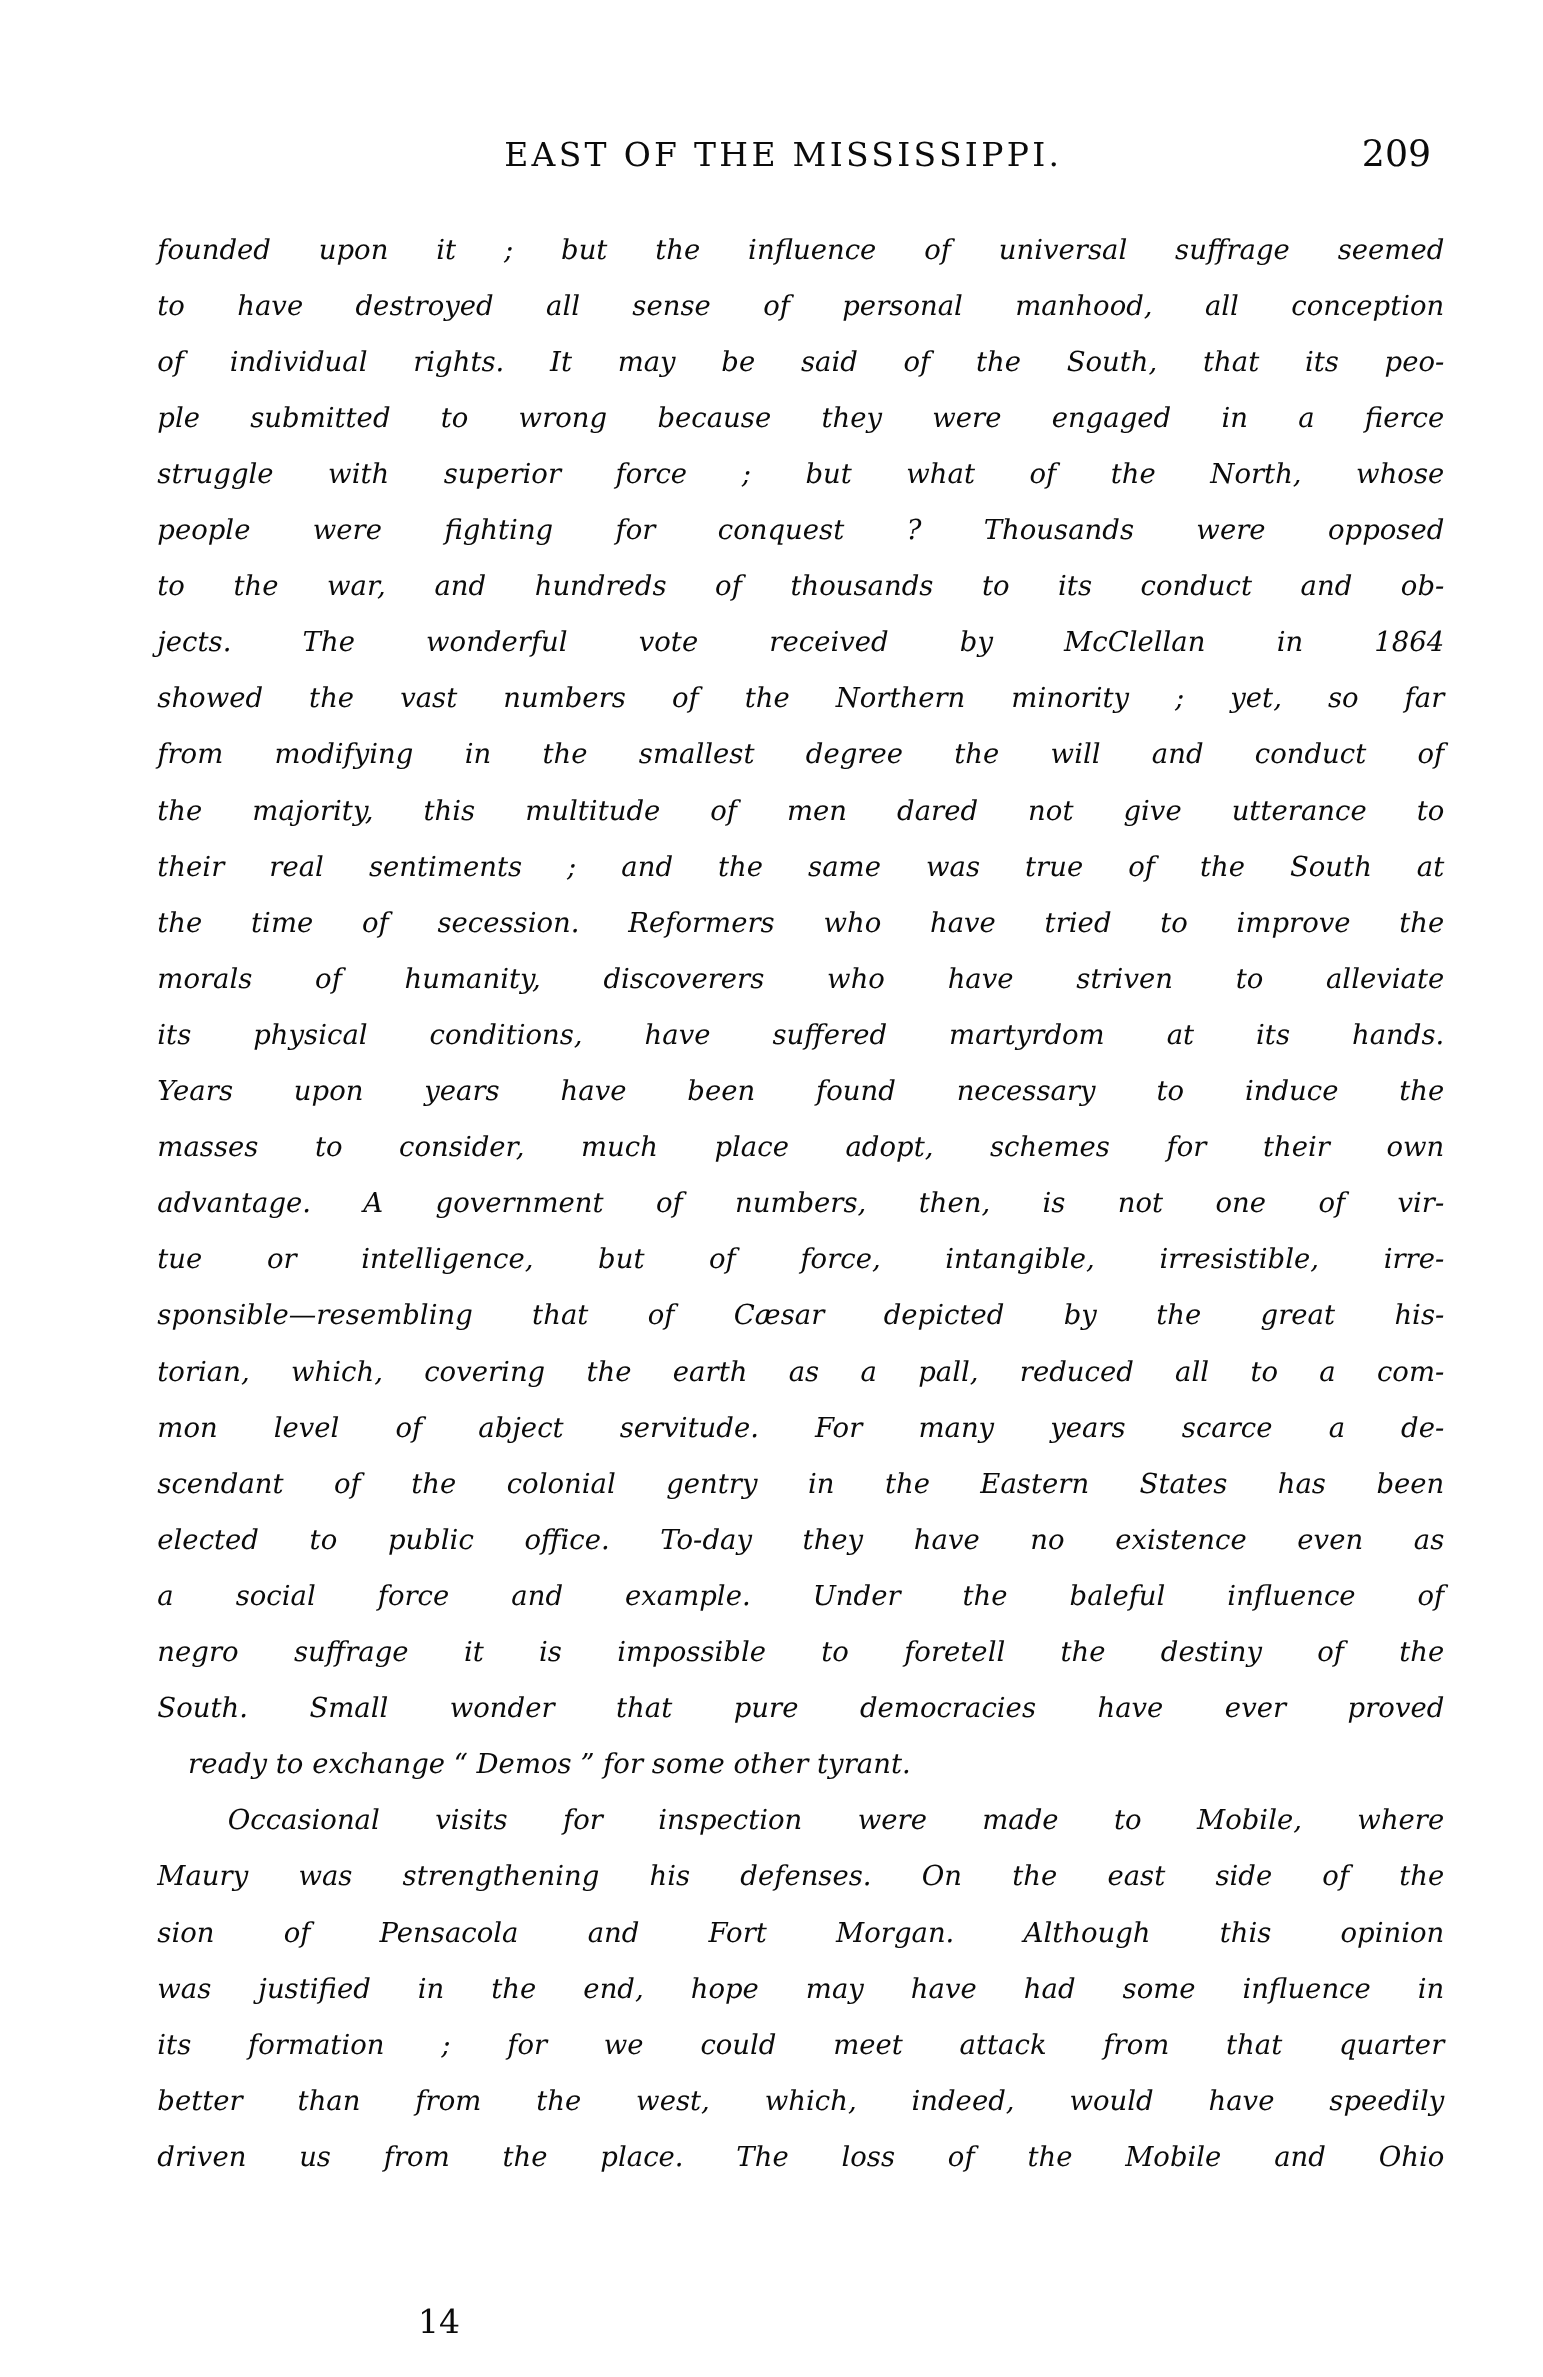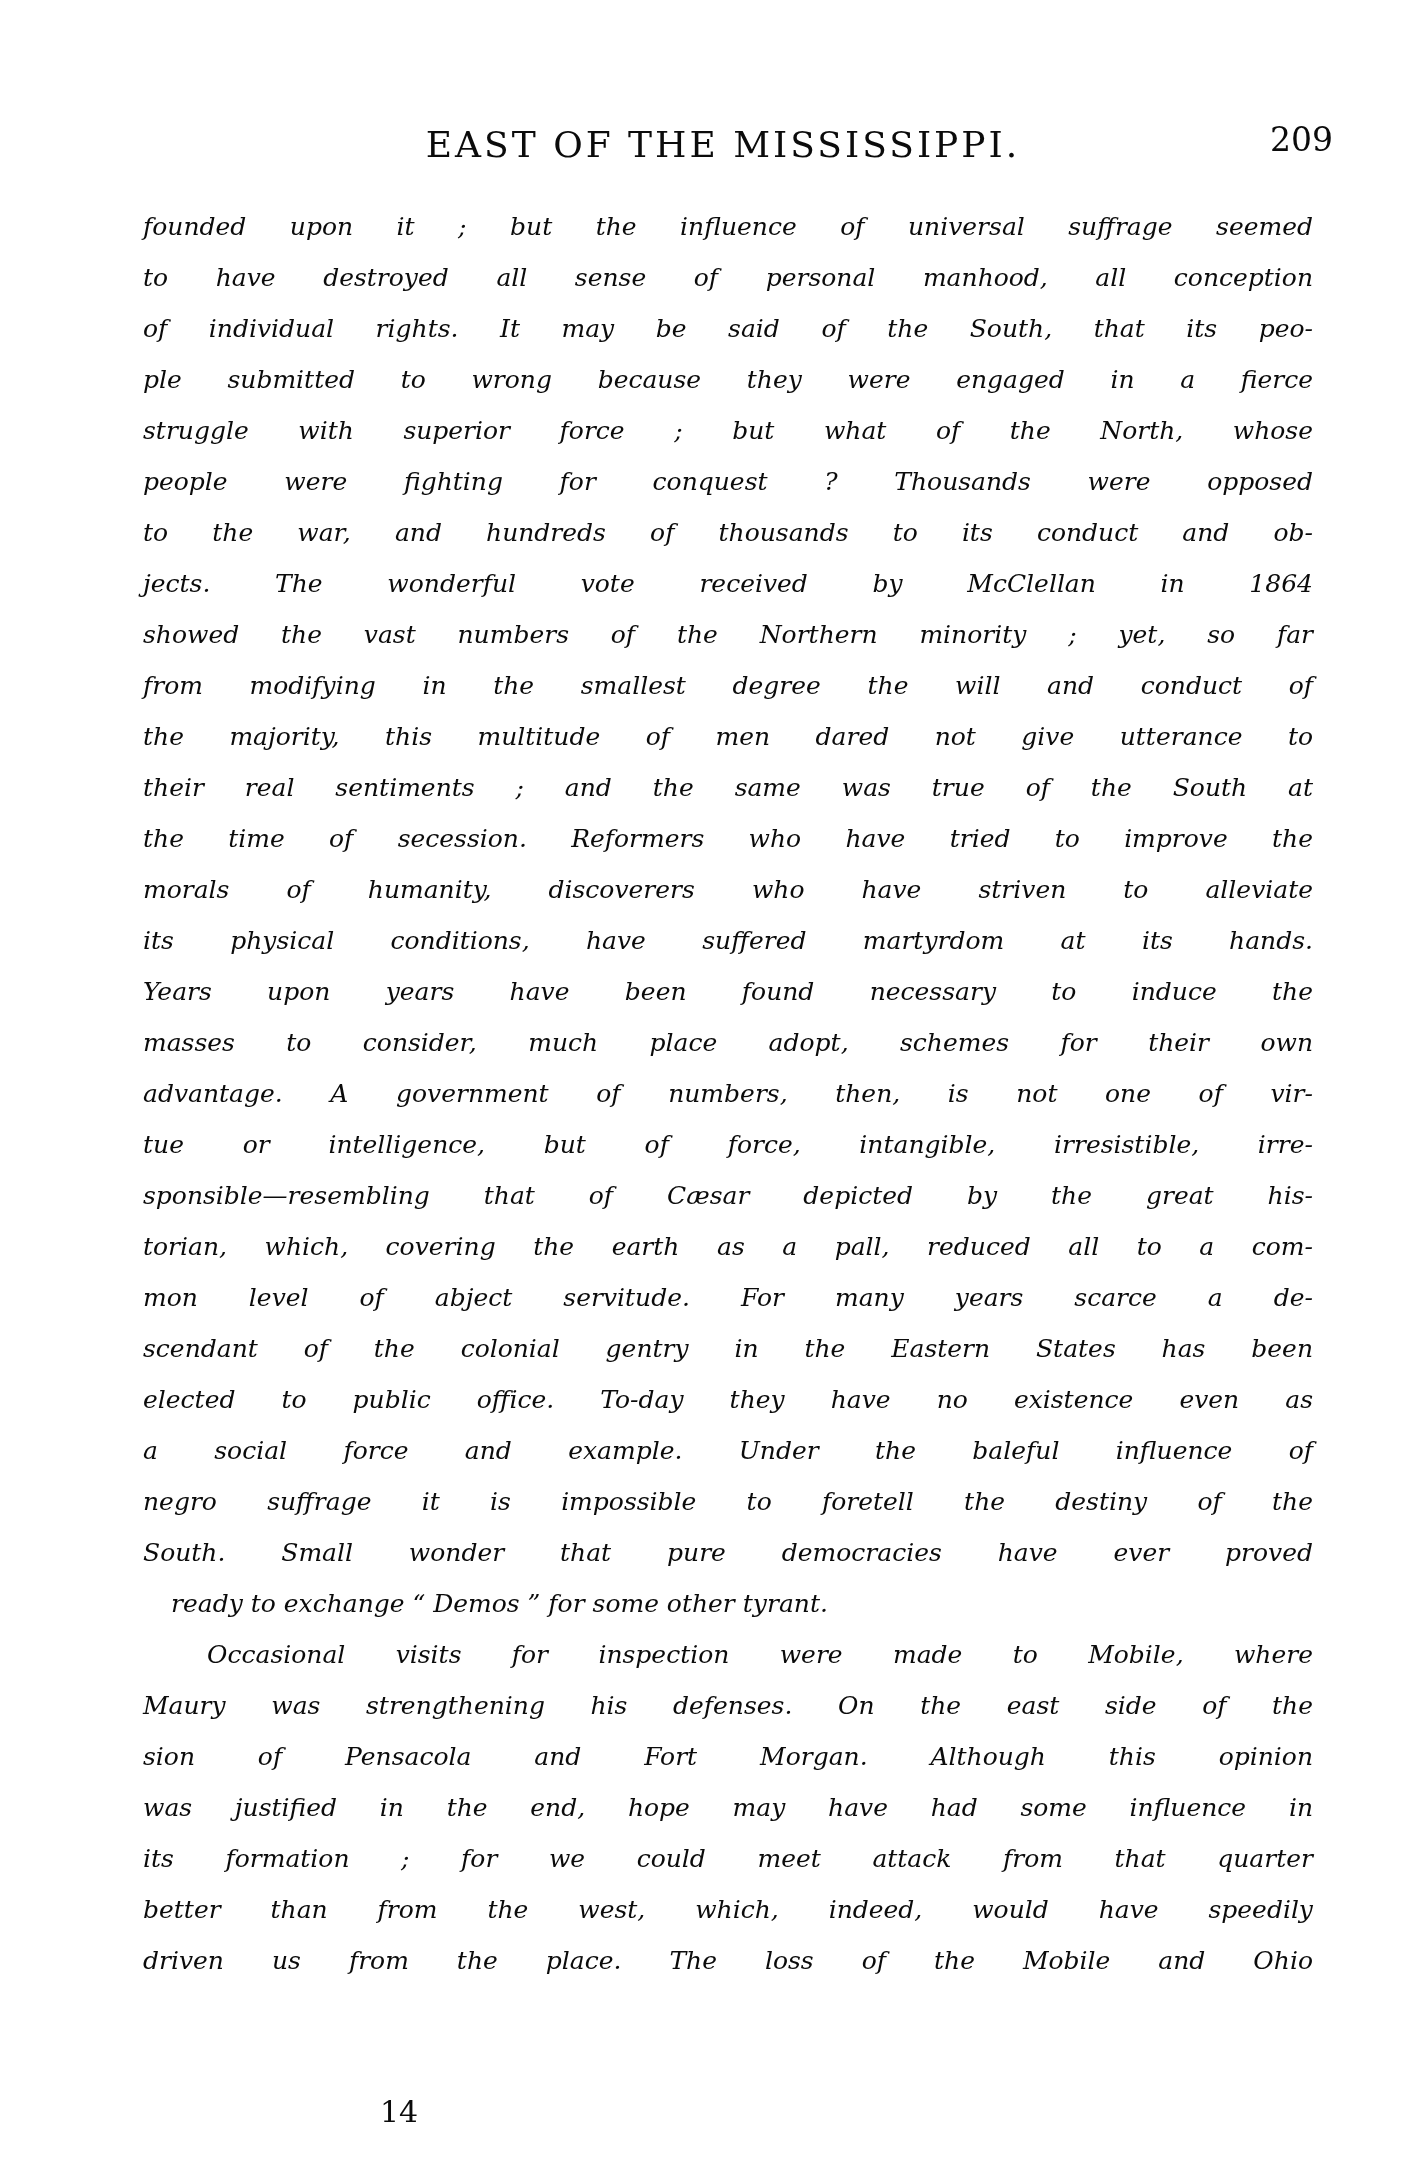--- a/index.html
+++ b/index.html
@@ -12,33 +12,32 @@
     width: 1403px;
     height: 2161px;
     background: #ffffff;
     color: #0b0b0b;
     font-family: "DejaVu Serif", serif;
     overflow: hidden;
   }
   .running-head {
     position: absolute;
     top: 124px;
-    left: 138px;
+    left: 127px;
     width: 1170px;
     text-align: center;
-    font-size: 36px;
+    font-size: 30px;
     letter-spacing: 3px;
     white-space: nowrap;
   }
   .page-number {
     position: absolute;
     top: 120px;
     left: 1238px;
     font-size: 33px;
-    margin-left: 32px;
   }
   .body-text {
     position: absolute;
     top: 201px;
     left: 143px;
     width: 1170px;
     font-size: 25px;
     line-height: 51px;
     font-style: italic;
   }

